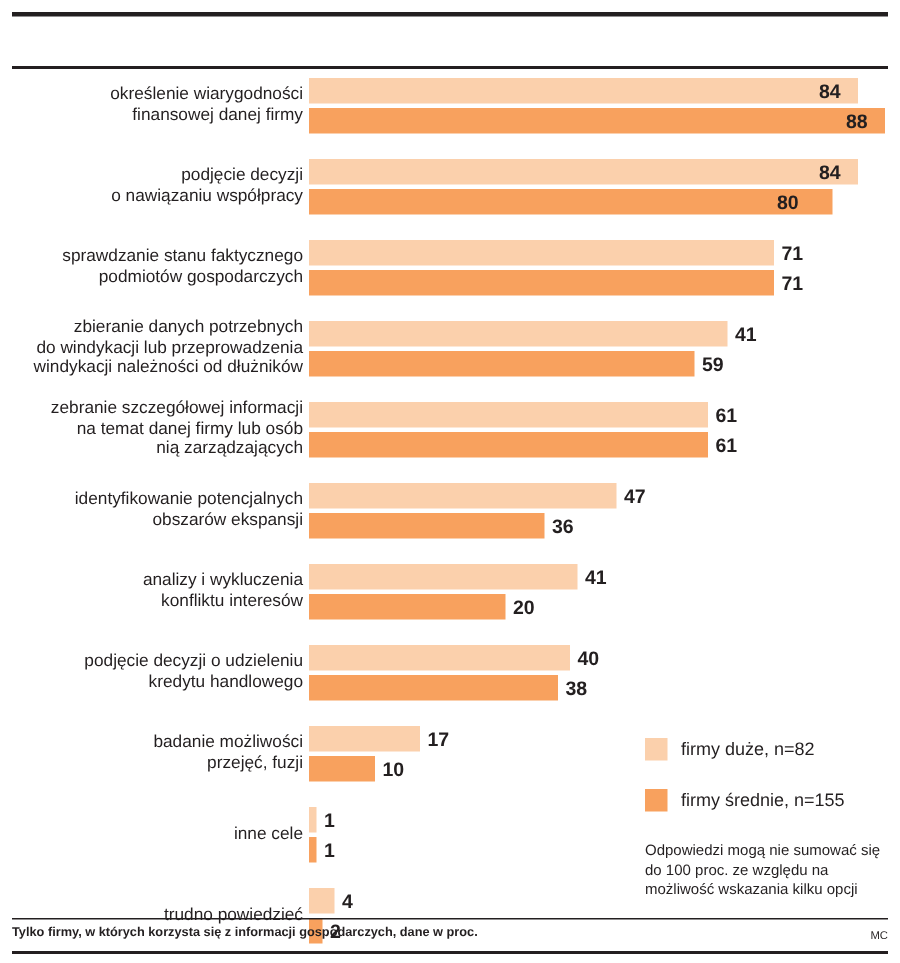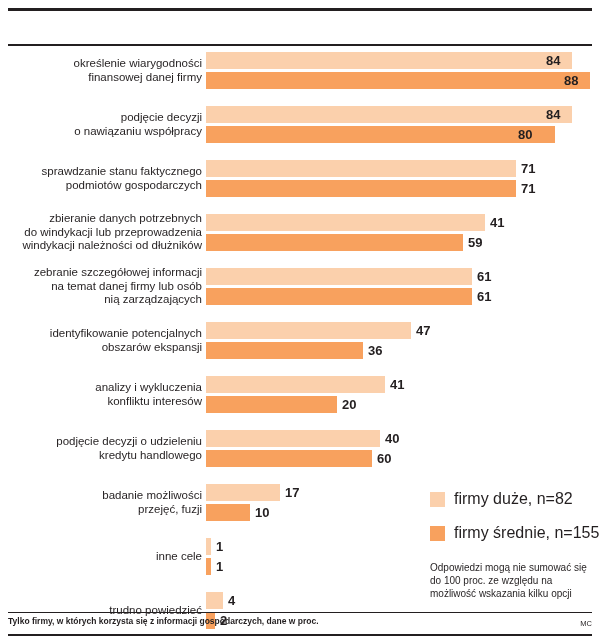--- a/index.html
+++ b/index.html
@@ -103,21 +103,21 @@
     margin-bottom: 20px;
   }
   .legend-swatch {
     width: 15px; height: 15px;
     margin-right: 9px;
     flex: 0 0 auto;
   }
   .legend-swatch.s0 { background: #fbd0ac; }
   .legend-swatch.s1 { background: #f8a15e; }
   .legend-label {
-    font-size: 16px;
+    font-size: 12px;
     color: #231f20;
     white-space: nowrap;
     text-align: center;
   }
   .legend-note {
     position: absolute;
     left: 430px;
     top: 561px;
     width: 168px;
     font-size: 10px;
@@ -282,21 +282,21 @@
           <div>podjęcie decyzji o udzieleniu</div>
           <div>kredytu handlowego</div>
         </div>
         <div class="bars">
           <div class="barrow">
             <div class="bar s0" style="width: 174px;"></div>
             <div class="val outside" style="left: 179px;">40</div>
           </div>
           <div class="barrow">
             <div class="bar s1" style="width: 166px;"></div>
-            <div class="val outside" style="left: 171px;">60</div>
+            <div class="val outside" style="left: 171px;">38</div>
           </div>
         </div>
       </div>
       <div class="group" style="top: 432px;">
         <div class="cat-label" style="top: 5px;">
           <div>badanie możliwości</div>
           <div>przejęć, fuzji</div>
         </div>
         <div class="bars">
           <div class="barrow">

